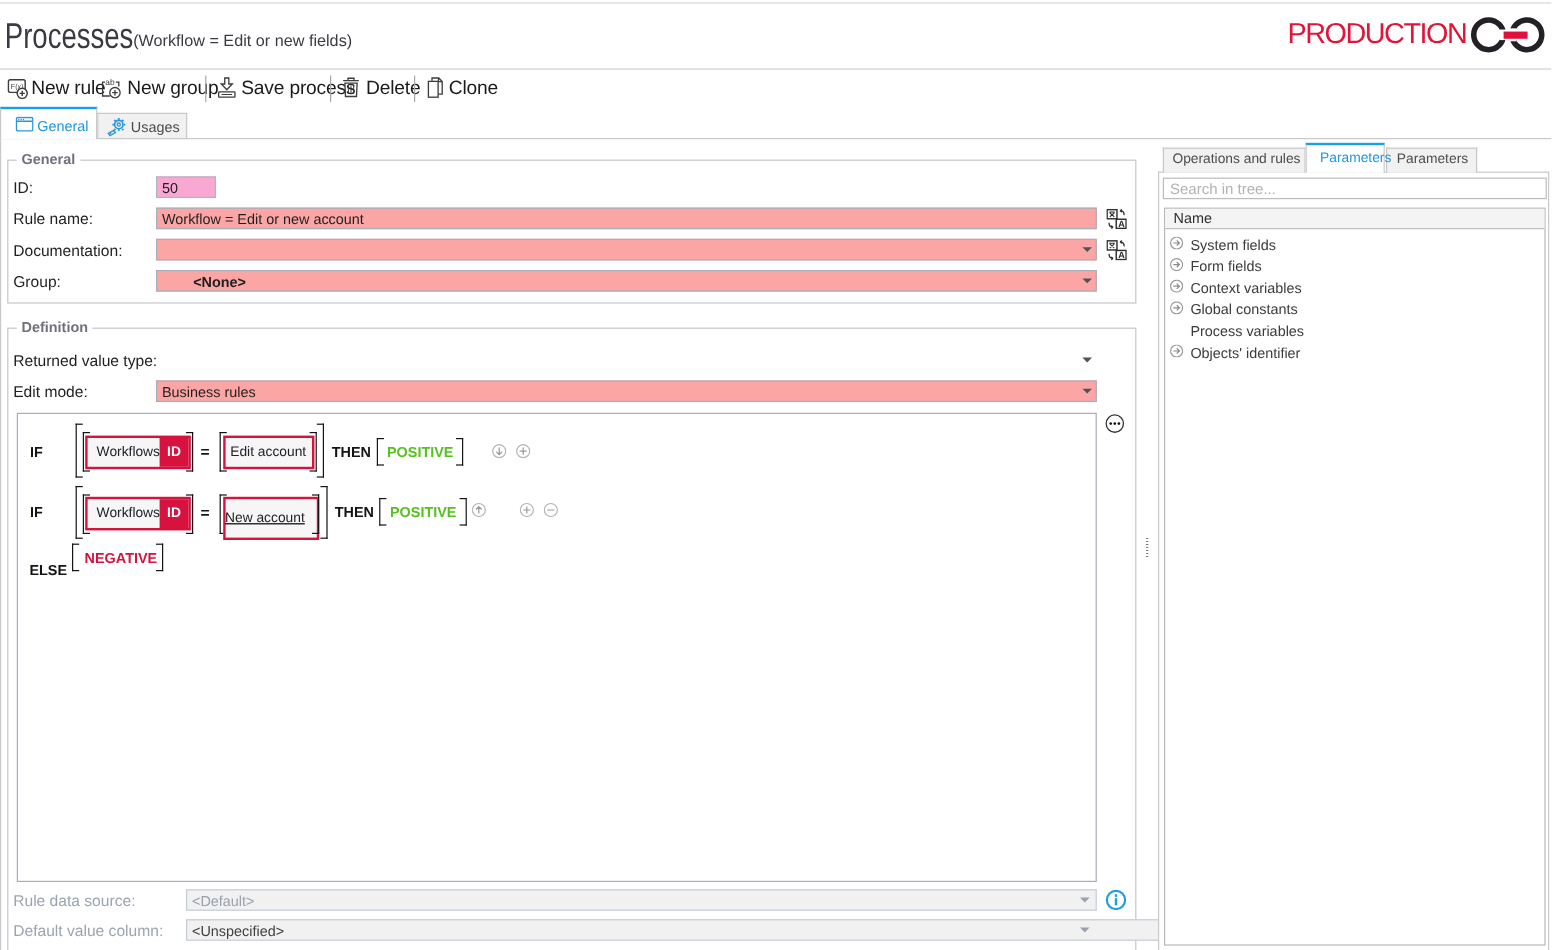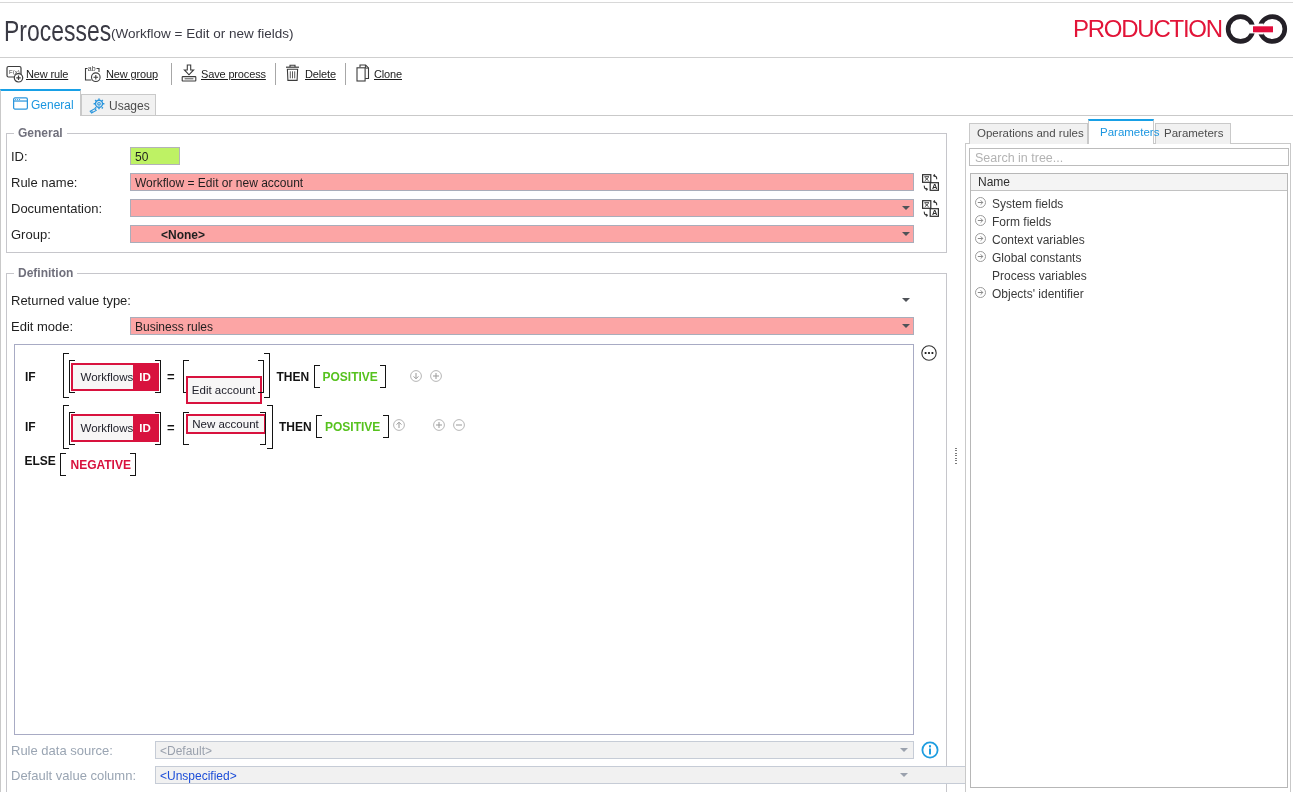--- a/index.html
+++ b/index.html
@@ -9,21 +9,21 @@
 .abs { position:absolute; }
 .lbl { position:absolute; font-size:13px; color:#1f1f1f; line-height:18px; white-space:nowrap; }
 .inp { position:absolute; height:18px; border:1px solid #a9adba; background:#fca5a5;
   font-size:12px; line-height:16px; color:#1f1f1f; padding:1px 0 0 4px; white-space:nowrap; }
 .arrow { position:absolute; width:0; height:0; border-left:4px solid transparent;
   border-right:4px solid transparent; border-top:4px solid #4f5258; }
 .gbx { position:absolute; border:1px solid #c6c6cb; }
 .gbl { position:absolute; font-size:12px; font-weight:bold; color:#70707c;
   background:#fff; padding:0 4px; line-height:12px; }
 .sep { position:absolute; width:1px; top:63px; height:22px; background:#a7a7a7; }
-.tbtxt { position:absolute; font-size:11px; letter-spacing:-0.15px; color:#1b1b1b; top:66px; line-height:16px; white-space:nowrap;text-decoration:underline; }
+.tbtxt { position:absolute; font-size:16px; letter-spacing:-0.15px; color:#1b1b1b; top:66px; line-height:16px; white-space:nowrap; }
 
 .bl { position:absolute; border:1.5px solid #141414; border-right:none; width:6px; }
 .br { position:absolute; border:1.5px solid #141414; border-left:none; width:6px; }
 .kw { position:absolute; font-size:12px; font-weight:bold; color:#141414; white-space:nowrap; }
 .rbox { position:absolute; background:#f7f6f6; border:2px solid #d8123e; display:flex; align-items:center; }
 .rtext { font-size:11.5px; color:#21212b; white-space:nowrap; }
 .cicon { position:absolute; width:12px; height:12px; }
 .titem { position:absolute; font-size:12px; color:#3b3b3b; line-height:18px; white-space:nowrap; }
 </style>
 </head>
@@ -99,21 +99,21 @@
     <path d="M1 4.2 h15" stroke="#2b96dd" stroke-width="1.4"></path>
     <circle cx="3" cy="2.5" r="0.7" fill="#2b96dd"></circle>
       <circle cx="5.2" cy="2.5" r="0.7" fill="#2b96dd"></circle>
       <circle cx="7.4" cy="2.5" r="0.7" fill="#2b96dd"></circle>
   </svg>
   <div class="abs" style="left:31px;top:98px;font-size:12px;color:#1b96e0;">General</div>
 
   <div class="gbx" style="left:6px;top:133px;width:941px;height:120px;"></div>
   <div class="gbl" style="left:14px;top:127px;">General</div>
   <div class="lbl" style="left:11px;top:148px;">ID:</div>
-  <div class="inp" style="left:130px;top:147px;width:50px;background:#bef264;border-color:#b3b3b8;">50</div>
+  <div class="inp" style="left:130px;top:147px;width:50px;background:#f9a8d4;border-color:#b3b3b8;">50</div>
   <div class="lbl" style="left:11px;top:174px;">Rule name:</div>
   <div class="inp" style="left:130px;top:173px;width:784px;">Workflow = Edit or new account</div>
   <div class="lbl" style="left:11px;top:200px;">Documentation:</div>
   <div class="inp" style="left:130px;top:199px;width:784px;"></div>
   <div class="arrow" style="left:902px;top:206px;"></div>
   <div class="lbl" style="left:11px;top:226px;">Group:</div>
   <div class="inp" style="left:130px;top:225px;width:784px;font-weight:bold;padding-left:30px;">&lt;None&gt;</div>
   <div class="arrow" style="left:902px;top:232px;"></div>
 
   <svg class="abs" style="left:922px;top:174px" width="17" height="17" viewBox="0 0 17 17">
@@ -157,21 +157,21 @@
   <div class="bl" style="left:62.5px;top:353px;height:44.5px;"></div>
   <div class="bl" style="left:69px;top:360px;height:33px;"></div>
   <div class="rbox" style="left:70.5px;top:362.5px;width:88.5px;height:28px;">
     <span class="rtext" style="padding-left:8px;">Workflows</span>
     <span style="position:absolute;right:0;top:0;bottom:0;width:24px;background:#d8123e;color:#fff;
       font-size:11.5px;font-weight:bold;display:flex;align-items:center;justify-content:center;">ID</span>
   </div>
   <div class="br" style="left:154.5px;top:360px;height:33px;"></div>
   <div class="kw" style="left:167px;top:369px;font-size:13px;">=</div>
   <div class="bl" style="left:183px;top:360px;height:33px;"></div>
-  <div class="rbox" style="left:185.5px;top:362.5px;width:76px;height:28px;justify-content:center;margin-top:13px;">
+  <div class="rbox" style="left:185.5px;top:362.5px;width:76px;height:28px;justify-content:center;">
     <span class="rtext">Edit account</span>
   </div>
   <div class="br" style="left:257.5px;top:360px;height:33px;"></div>
   <div class="br" style="left:263.5px;top:353px;height:44.5px;"></div>
   <div class="kw" style="left:276.5px;top:370px;">THEN</div>
   <div class="bl" style="left:313.5px;top:365px;height:22.5px;"></div>
   <div class="kw" style="left:322.5px;top:370px;color:#56c21e;">POSITIVE</div>
   <div class="br" style="left:380px;top:365px;height:22.5px;"></div>
   <svg class="cicon" style="left:410px;top:370px" viewBox="0 0 12 12">
     <circle cx="6" cy="6" r="5.4" fill="none" stroke="#b5b5b5" stroke-width="1"></circle>
@@ -186,21 +186,21 @@
   <div class="bl" style="left:62.5px;top:404.5px;height:44.5px;"></div>
   <div class="bl" style="left:69px;top:411.5px;height:33px;"></div>
   <div class="rbox" style="left:70.5px;top:413.5px;width:88.5px;height:28px;">
     <span class="rtext" style="padding-left:8px;">Workflows</span>
     <span style="position:absolute;right:0;top:0;bottom:0;width:24px;background:#d8123e;color:#fff;
       font-size:11.5px;font-weight:bold;display:flex;align-items:center;justify-content:center;">ID</span>
   </div>
   <div class="br" style="left:154.5px;top:411.5px;height:33px;"></div>
   <div class="kw" style="left:167px;top:420px;font-size:13px;">=</div>
   <div class="bl" style="left:183px;top:411.5px;height:33px;"></div>
-  <div class="rbox" style="left:185.5px;top:413.5px;width:80px;height:20px;justify-content:center;">
+  <div class="rbox" style="left:185.5px;top:413.5px;width:80px;height:36px;justify-content:flex-start;text-decoration:underline;">
     <span class="rtext">New account</span>
   </div>
   <div class="br" style="left:260px;top:411.5px;height:33px;"></div>
   <div class="br" style="left:266.5px;top:404.5px;height:44.5px;"></div>
   <div class="kw" style="left:279px;top:420px;">THEN</div>
   <div class="bl" style="left:316px;top:415px;height:22.5px;"></div>
   <div class="kw" style="left:325px;top:420px;color:#56c21e;">POSITIVE</div>
   <div class="br" style="left:382.5px;top:415px;height:22.5px;"></div>
   <svg class="cicon" style="left:392.5px;top:418.5px" viewBox="0 0 12 12">
     <circle cx="6" cy="6" r="5.4" fill="none" stroke="#b5b5b5" stroke-width="1"></circle>
@@ -208,35 +208,35 @@
   </svg>
   <svg class="cicon" style="left:433px;top:418.5px" viewBox="0 0 12 12">
     <circle cx="6" cy="6" r="5.4" fill="none" stroke="#b5b5b5" stroke-width="1"></circle>
     <path d="M6 3 v6 M3 6 h6" stroke="#999" stroke-width="1"></path>
   </svg>
   <svg class="cicon" style="left:453px;top:418.5px" viewBox="0 0 12 12">
     <circle cx="6" cy="6" r="5.4" fill="none" stroke="#b5b5b5" stroke-width="1"></circle>
     <path d="M3 6 h6" stroke="#999" stroke-width="1"></path>
   </svg>
 
-  <div class="kw" style="left:24.5px;top:454px;text-align:center;">ELSE</div>
+  <div class="kw" style="left:24.5px;top:468px;text-align:center;">ELSE</div>
   <div class="bl" style="left:60px;top:453px;height:23px;"></div>
   <div class="kw" style="left:70.5px;top:458px;color:#d8123e;">NEGATIVE</div>
   <div class="br" style="left:129.5px;top:453px;height:23px;"></div>
 
   <div class="lbl" style="left:11px;top:742px;color:#9aa5b3;">Rule data source:</div>
   <div class="inp" style="left:155px;top:741px;width:759px;background:#f1f1f1;border-color:#c6ccd6;color:#9aa1ad;">&lt;Default&gt;</div>
   <div class="arrow" style="left:900px;top:748px;border-top-color:#9aa1ad;"></div>
   <svg class="abs" style="left:921px;top:741px" width="18" height="18" viewBox="0 0 18 18">
     <circle cx="9" cy="9" r="7.6" fill="none" stroke="#1e9de0" stroke-width="1.8"></circle>
     <rect x="8" y="7.5" width="2" height="6" fill="#1e9de0"></rect>
     <rect x="8" y="4.2" width="2" height="2.2" fill="#1e9de0"></rect>
   </svg>
   <div class="lbl" style="left:11px;top:767px;color:#9aa5b3;">Default value column:</div>
-  <div class="inp" style="left:155px;top:766px;width:874px;background:#f1f1f1;border-color:#c6ccd6;color:#1d4ed8;">&lt;Unspecified&gt;</div>
+  <div class="inp" style="left:155px;top:766px;width:874px;background:#f1f1f1;border-color:#c6ccd6;color:#404040;">&lt;Unspecified&gt;</div>
   <div class="arrow" style="left:900px;top:773px;border-top-color:#9aa1ad;"></div>
 
   <div class="abs" style="left:955px;top:448px;width:2px;height:17px;
     background:repeating-linear-gradient(to bottom,#7b7b7b 0,#7b7b7b 1px,transparent 1px,transparent 2.5px);"></div>
 
   <div class="abs" style="left:965px;top:143px;width:326px;height:649px;border:1px solid #c9c9c9;border-bottom:none;background:#fff;"></div>
 
   <div class="abs" style="left:969px;top:123px;width:119px;height:21px;background:#f1f1f1;border:1px solid #c9c9c9;border-bottom:none;"></div>
   <div class="abs" style="left:977px;top:127px;font-size:11.5px;color:#4c4c4c;">Operations and rules</div>
   <div class="abs" style="left:1155px;top:123px;width:76px;height:21px;background:#f1f1f1;border:1px solid #c9c9c9;border-bottom:none;"></div>

